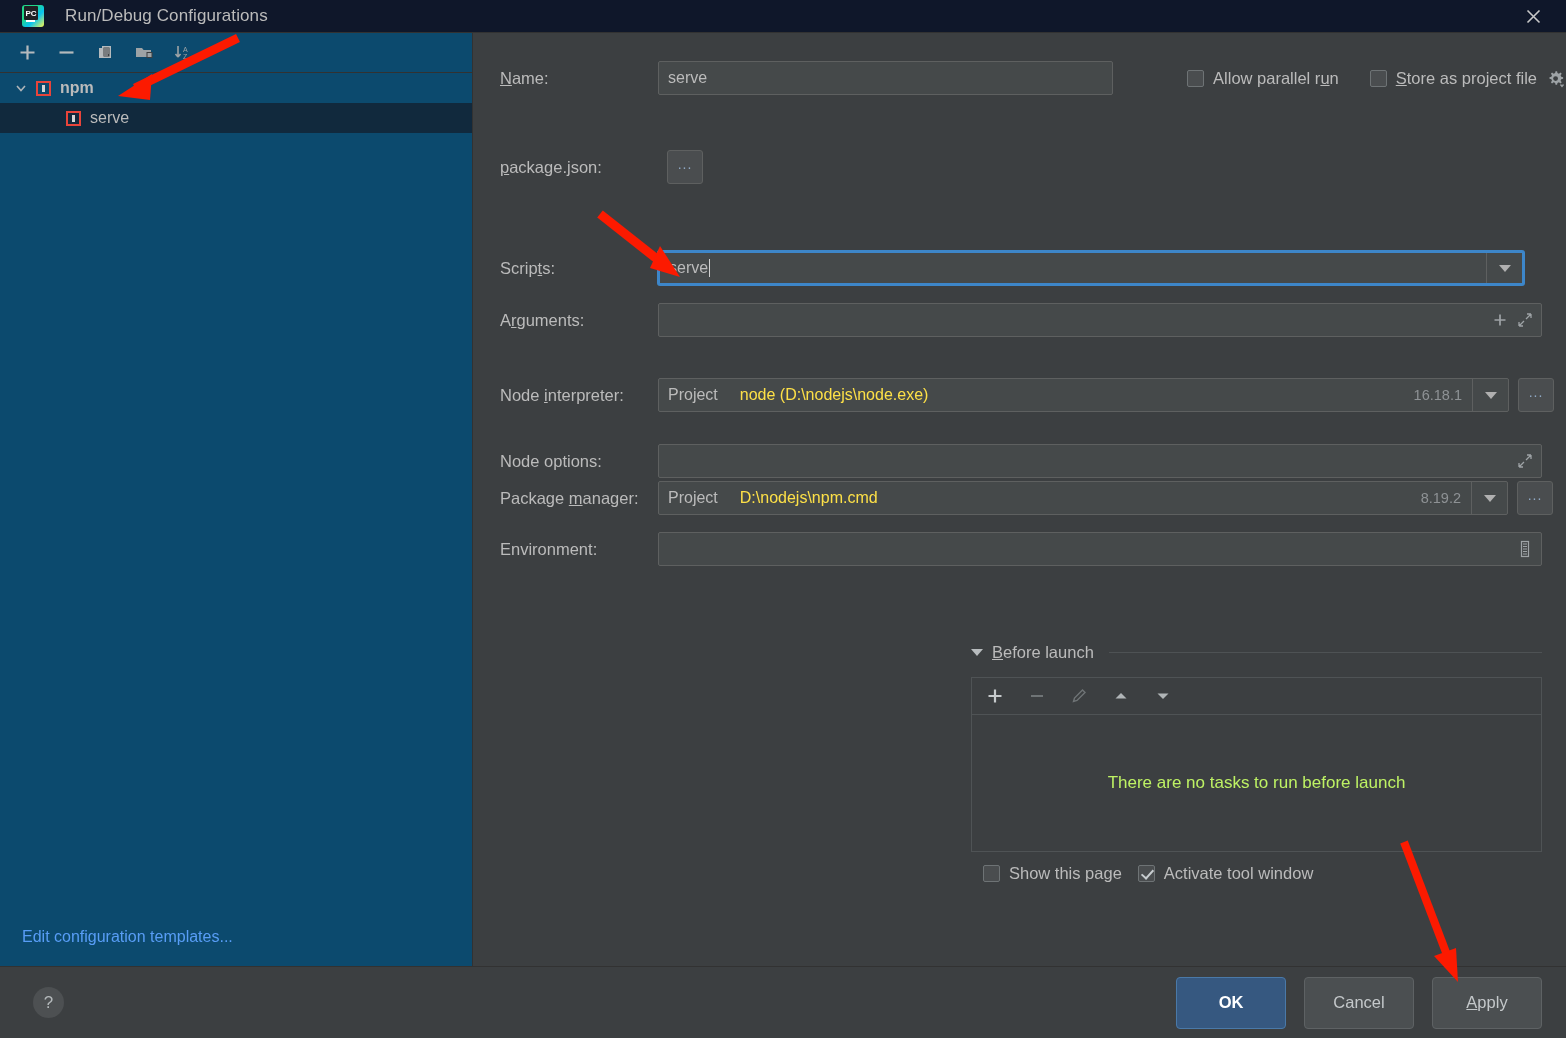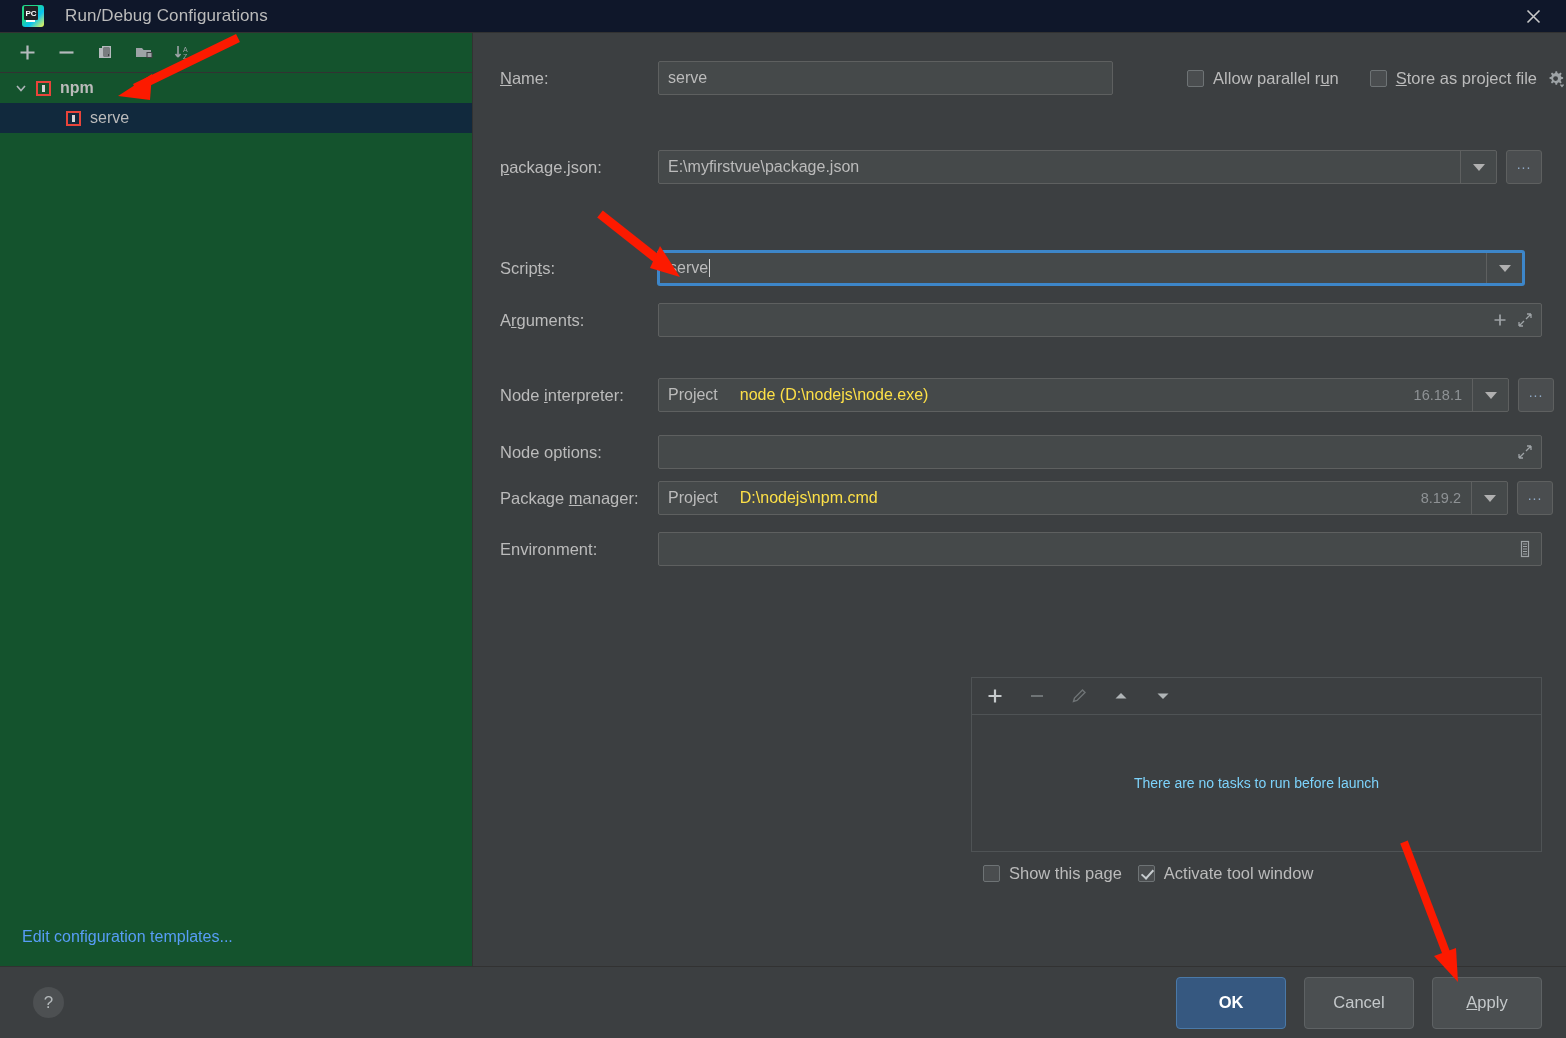--- a/index.html
+++ b/index.html
@@ -81,21 +81,21 @@
     flex: 1 1 auto;
     display: flex;
     min-height: 0;
     border-top: 1px solid #323232;
   }
 
   
   .left-panel {
     width: 473px;
     flex: 0 0 473px;
-    background: #14532d;
+    background: #0c4a6e;
     border-right: 1px solid #323232;
     display: flex;
     flex-direction: column;
     position: relative;
   }
   .lp-toolbar {
     height: 40px;
     flex: 0 0 40px;
     display: flex;
     align-items: center;
@@ -315,22 +315,22 @@
     display: flex; align-items: center;
     gap: 20px;
     padding-left: 12px;
     border-bottom: 1px solid #4f5355;
     color: #b8bcbe;
   }
   .bl-tb-btn { width: 22px; height: 22px; display:flex; align-items:center; justify-content:center; cursor: default;}
   .bl-empty {
     flex: 1 1 auto;
     display: flex; align-items: center; justify-content: center;
-    color: #7dd3fc;
-    font-size: 14px;
+    color: #bef264;
+    font-size: 17px;
   }
 
   .bottom-checks {
     position: absolute;
     left: 510px; top: 831px;
     display: flex; align-items: center; gap: 16px;
   }
 
   
   .footer {
@@ -478,26 +478,20 @@
           <svg width="21" height="21" viewBox="0 0 21 21">
             <path d="M10.5 3.2 l1.6 0 0.35 1.9 1.5 0.62 1.6-1.1 1.15 1.15 -1.1 1.6 0.62 1.5 1.9 0.35 0 1.6 -1.9 0.35 -0.62 1.5 1.1 1.6 -1.15 1.15 -1.6-1.1 -1.5 0.62 -0.35 1.9 -1.6 0 -0.35-1.9 -1.5-0.62 -1.6 1.1 -1.15-1.15 1.1-1.6 -0.62-1.5 -1.9-0.35 0-1.6 1.9-0.35 0.62-1.5 -1.1-1.6 1.15-1.15 1.6 1.1 1.5-0.62 z" fill="#9ea3a6"></path>
             <circle cx="10.6" cy="10.6" r="2.4" fill="#3c3f41"></circle>
             <path d="M15.5 16.5 L17 18.5 L18.5 16.5" stroke="#9ea3a6" stroke-width="1.3" fill="none"></path>
           </svg>
         </div>
       </div>
 
       <div class="row" style="top:117px; right:24px;">
         <div class="lbl"><u>p</u>ackage.json:</div>
-        <div class="field" style="flex:1 1 auto; padding-right:42px;">
-          <span class="val">E:\myfirstvue\package.json</span>
-          <span class="dd-arrow">
-              <i></i>
-            </span>
-        </div>
         <div class="ellipsis-btn">...</div>
       </div>
 
 
       <div class="row" style="top:218px; right:42px;">
         <div class="lbl">Scrip<u>t</u>s:</div>
         <div class="field focused" style="flex:1 1 auto; padding-right:42px;">
           <span class="val">serve</span>
             <span class="caret"></span>
           <span class="dd-arrow">
@@ -531,21 +525,21 @@
           <span class="project-tag">Project</span>
           <span class="val muted">node (D:\nodejs\node.exe)</span>
           <span class="ver">16.18.1</span>
           <span class="dd-arrow">
               <i></i>
             </span>
         </div>
         <div class="ellipsis-btn">...</div>
       </div>
 
-      <div class="row" style="top:402px; right:24px;justify-content:flex-end;">
+      <div class="row" style="top:411px; right:24px;justify-content:flex-end;">
         <div class="lbl">Node options:</div>
         <div class="field" style="flex:1 1 auto; padding-right:40px;">
           <span class="val"></span>
           <span class="inline-icons">
             <span>
               <svg width="16" height="16" viewBox="0 0 16 16">
                   <path d="M14 2 L9 7 M14 2 H10 M14 2 V6 M2 14 L7 9 M2 14 H6 M2 14 V10" stroke="#9ea3a6" stroke-width="1.3" fill="none"></path>
                 </svg>
             </span>
           </span>
@@ -573,20 +567,25 @@
             <span>
               <svg width="16" height="18" viewBox="0 0 16 18">
                 <rect x="4.5" y="1.5" width="7" height="15" fill="none" stroke="#9ea3a6" stroke-width="1.2"></rect>
                 <path d="M6 4 H10 M6 6.5 H10 M6 9 H10 M6 11.5 H10 M6 14 H10" stroke="#9ea3a6" stroke-width="1"></path>
               </svg>
             </span>
           </span>
         </div>
       </div>
 
+      <div class="bl-header">
+        <span class="bl-tri"></span>
+        <span class="bl-title"><u>B</u>efore launch</span>
+        <span class="bl-line"></span>
+      </div>
 
       <div class="bl-box">
         <div class="bl-toolbar">
           <span class="bl-tb-btn">
             <svg width="18" height="18" viewBox="0 0 18 18">
                 <path d="M9 2.5 V15.5 M2.5 9 H15.5" stroke="#c6cacc" stroke-width="2.2"></path>
               </svg>
           </span>
           <span class="bl-tb-btn">
             <svg width="18" height="18" viewBox="0 0 18 18">

